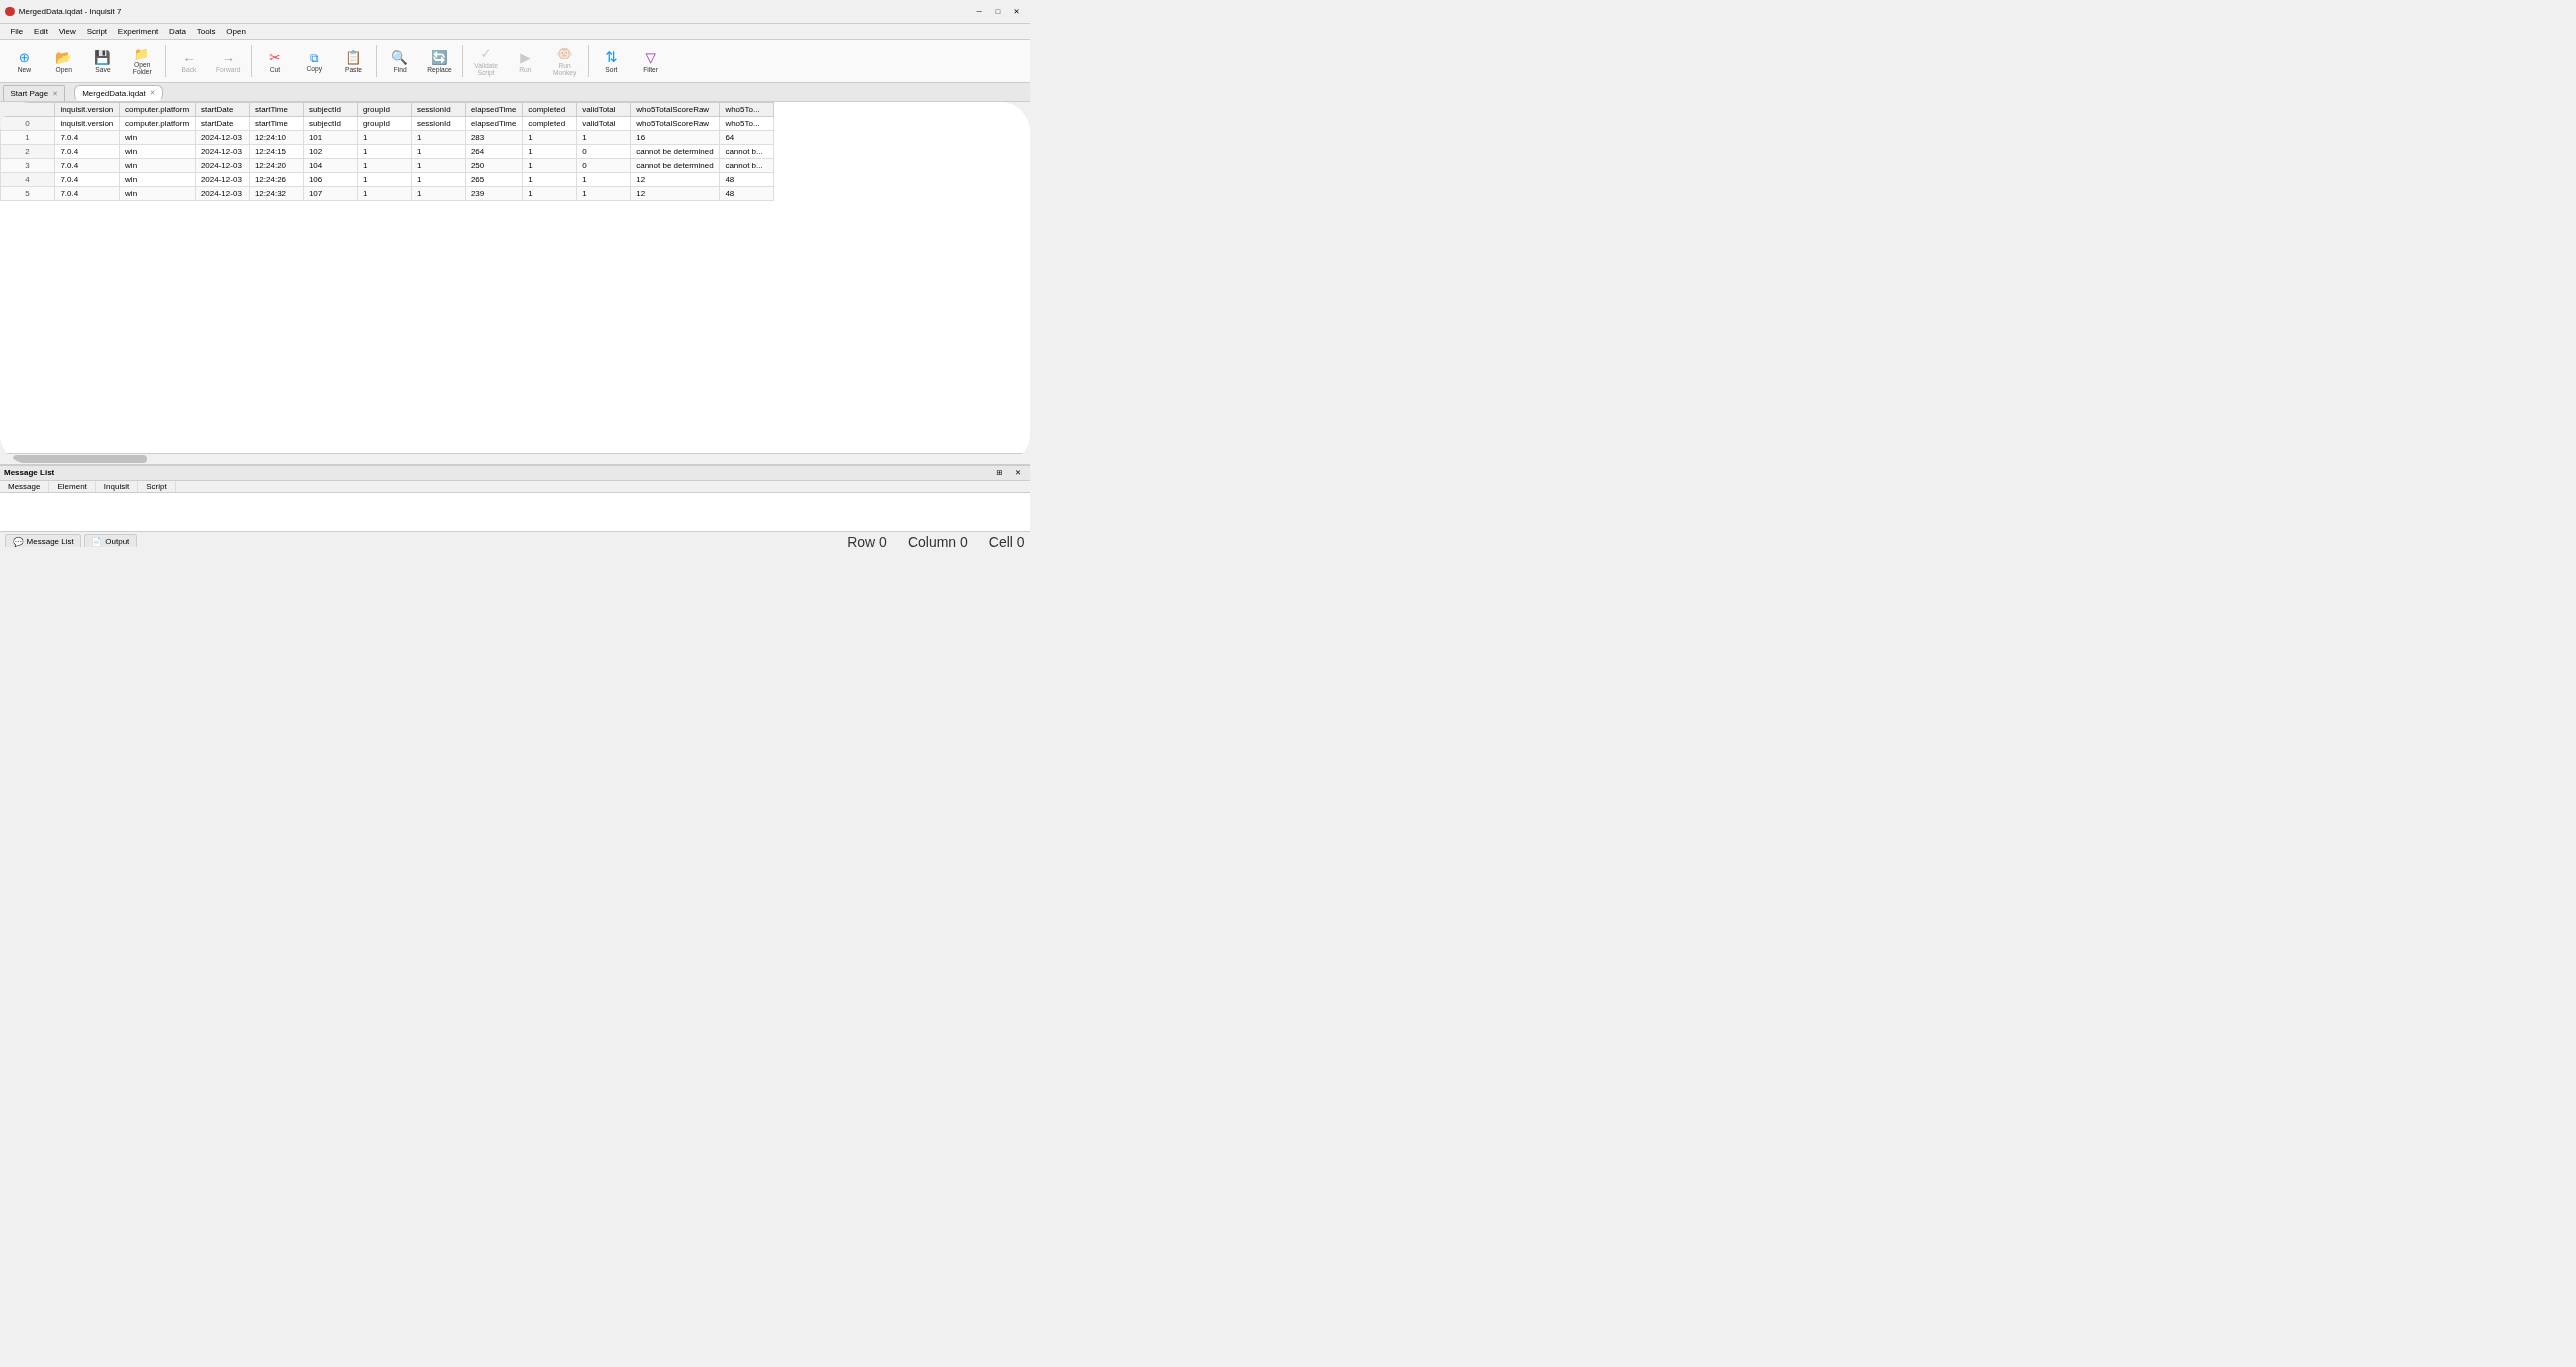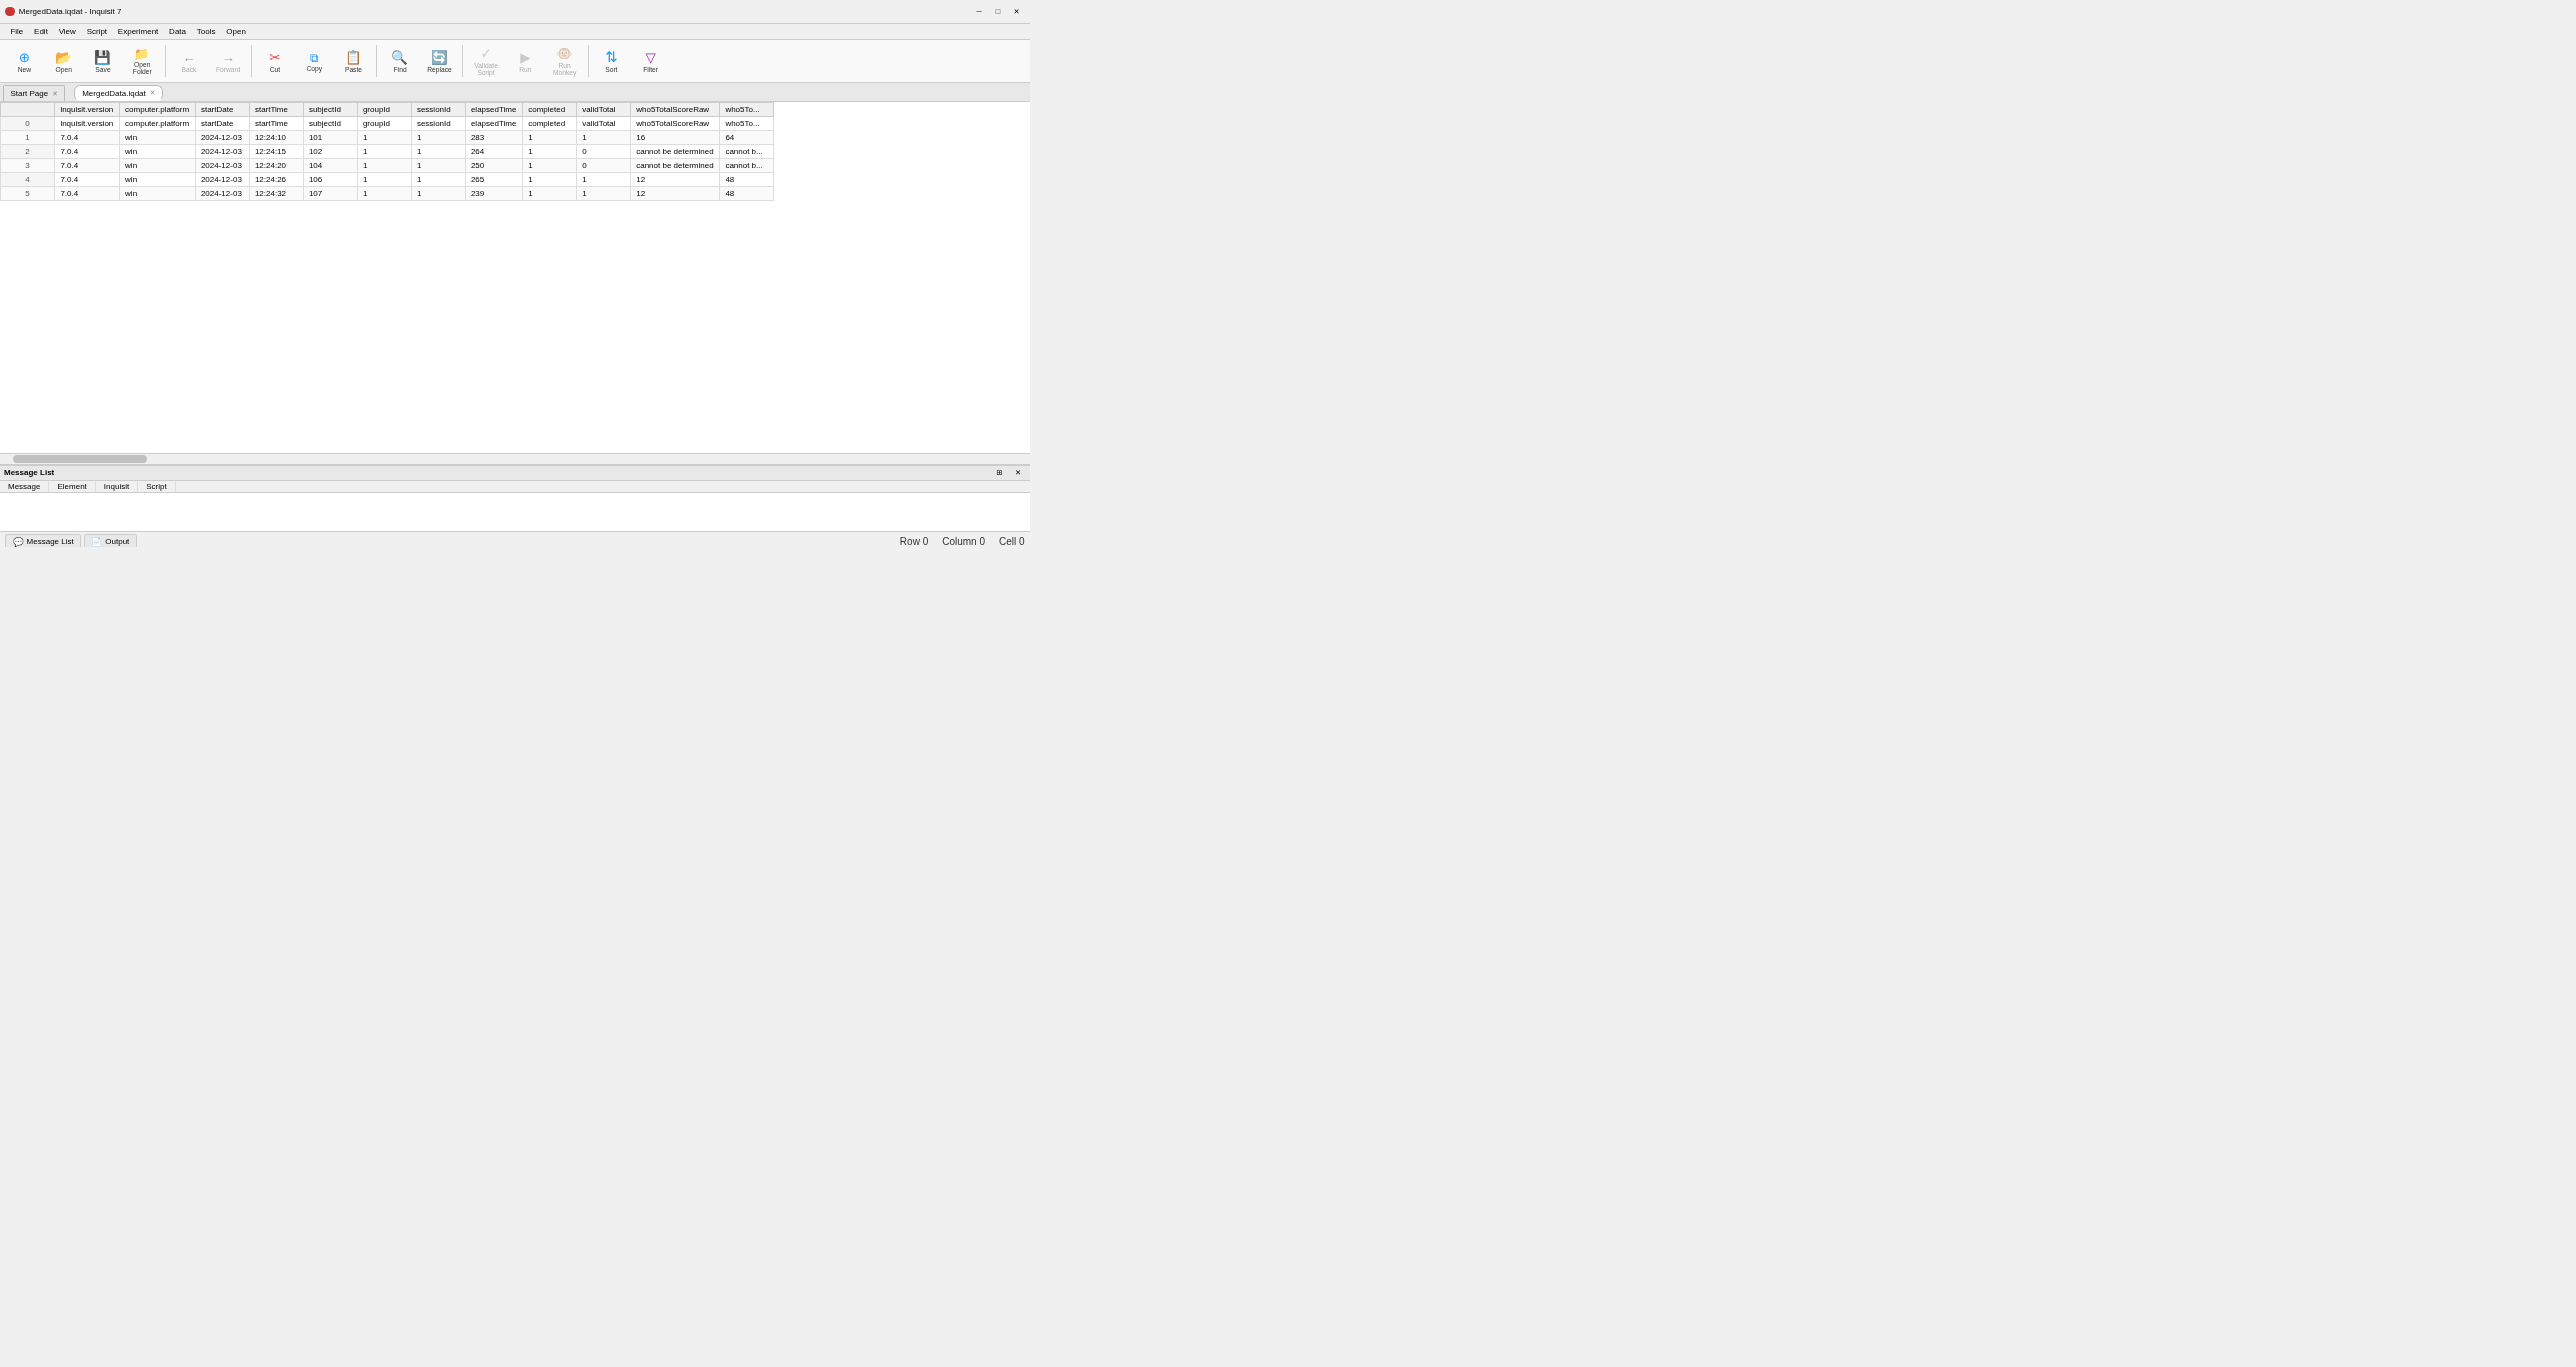--- a/index.html
+++ b/index.html
@@ -97,20 +97,21 @@
     .tab-close { font-size: 6.7px; color: #888; cursor: pointer; }
 
     
     #main-content {
       background: #fff;
       display: flex;
       flex-direction: column;
       flex: 1;
       overflow: hidden;
       height: calc(547px - 20px - 16px - 43px - 19px - 67px - 20px);
+      border-radius: 30px;
     }
 
     
     #data-table-container {
       flex: 1;
       overflow: auto;
       background: #fff;
     }
     #data-table {
       border-collapse: collapse;
@@ -201,21 +202,21 @@
       display: flex;
       align-items: center;
       gap: 2.7px;
       padding: 2px 6.7px;
       border: 0.7px solid #ccc;
       background: #e8e8e8;
       cursor: pointer;
       font-size: 8px;
       border-radius: 2px;
     }
-    #cell-info { font-size: 10px; color: #333; display: flex; gap: 14px; }
+    #cell-info { font-size: 14px; color: #333; display: flex; gap: 21px; }
 
     
     #hscroll-bar {
       height: 8px;
       background: #c0c0c0;
       width: 134px;
       border-radius: 4px;
       margin: 0 13.4px;
     }
   </style>

